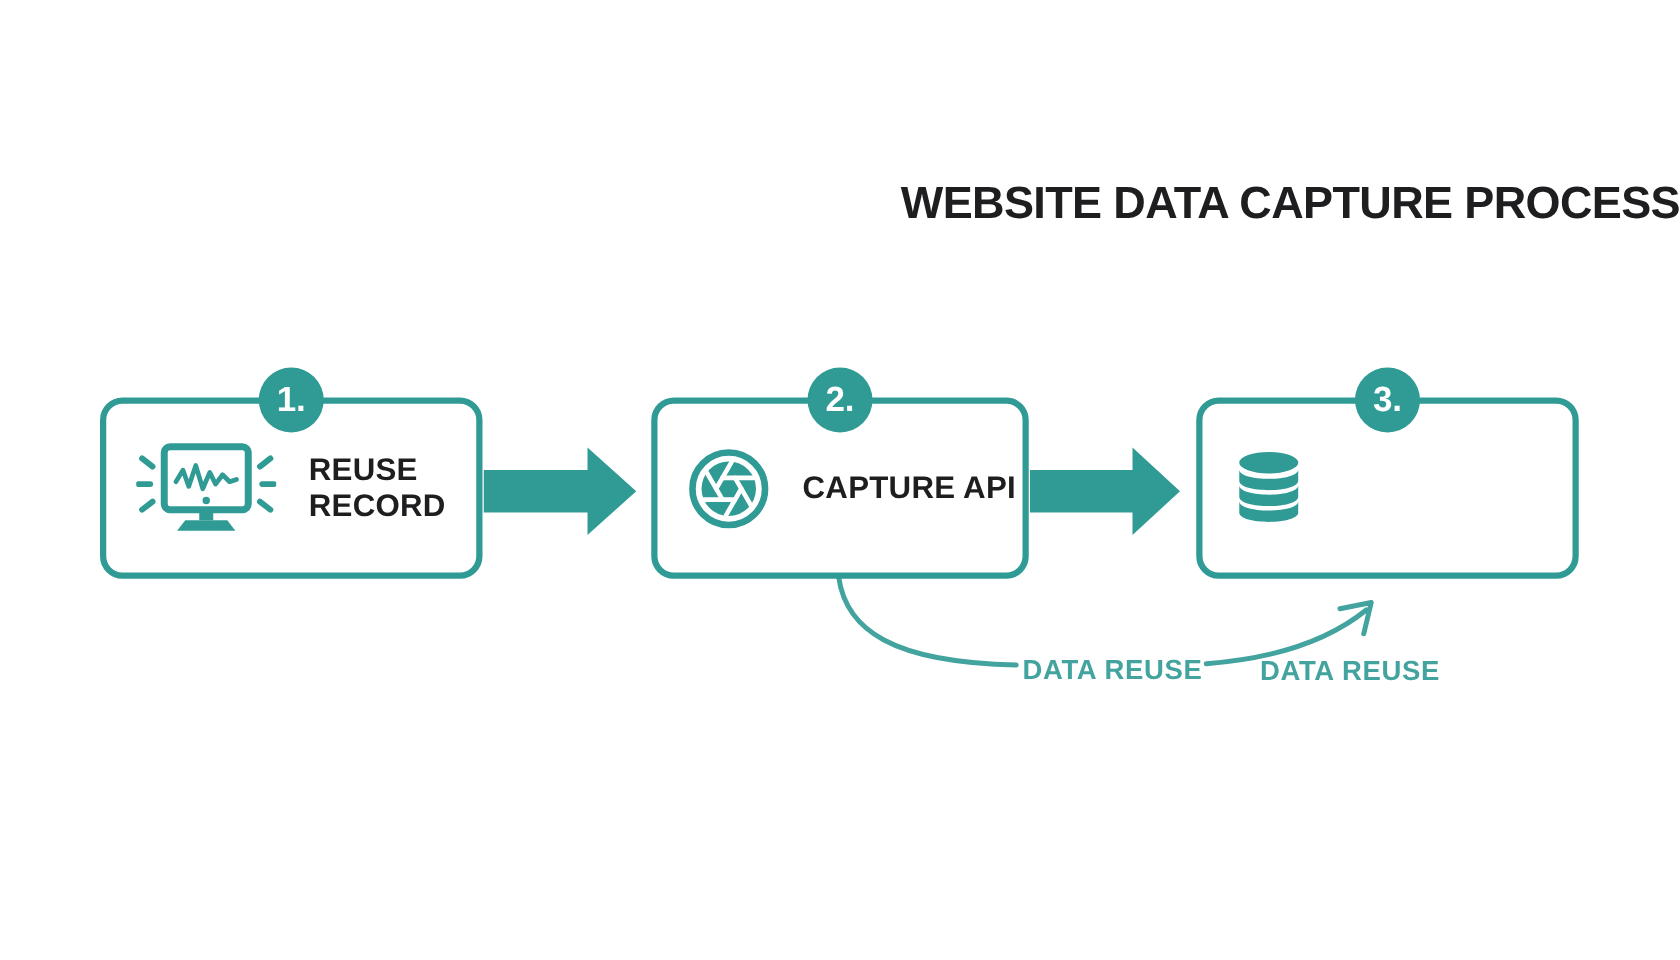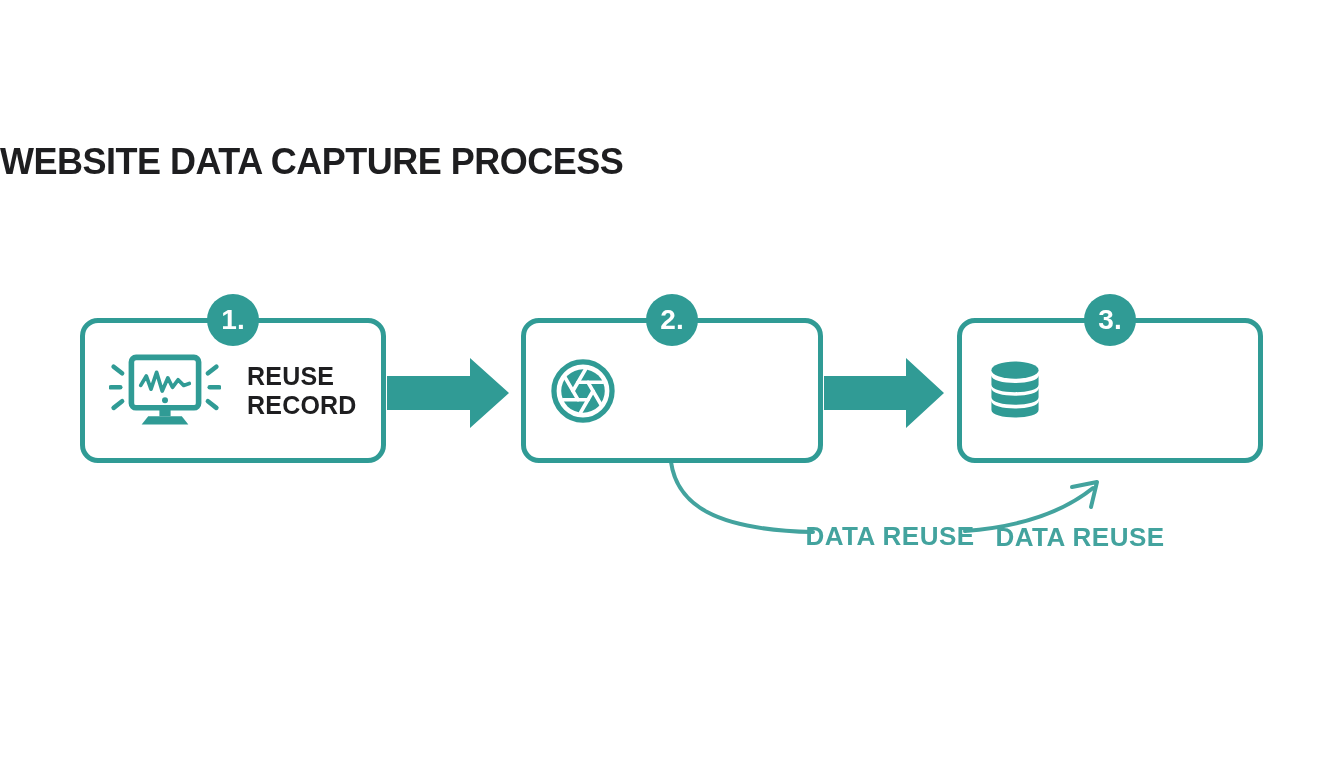--- a/index.html
+++ b/index.html
@@ -16,21 +16,21 @@
     overflow: hidden;
   }
   .canvas {
     position: relative;
     width: 1344px; height: 768px;
     background: var(--background);
   }
   .title {
     position: absolute;
     top: 142px; left: 0; width: 100%;
-    text-align: left;
+    text-align: right;
     font-size: 36px; line-height: 40px;
     font-weight: 800;
     letter-spacing: -0.5px;
     color: var(--text-dark);
   }
   .connector-layer {
     position: absolute;
     left: 0; top: 0;
     width: 1344px; height: 768px;
     pointer-events: none;
@@ -74,21 +74,21 @@
     line-height: 29px;
     letter-spacing: 0.2px;
     color: var(--text-dark);
     white-space: pre-line;
   }
   .step-icon { flex: 0 0 auto; display: block; }
   .icon-stroke { stroke: var(--accent); fill: none; stroke-linecap: round; stroke-linejoin: round; }
   .reuse-label {
     position: absolute;
     transform: translate(-50%, -50%);
-    font-size: 26px;
+    font-size: 22px;
     font-weight: 700;
     letter-spacing: 0.5px;
     color: var(--accent-soft);
     white-space: nowrap;
   }
   .reuse-label-1 { left: 890px;  top: 536px; }
   .reuse-label-2 { left: 1080px; top: 537px; }
 </style>
 </head>
 <body>
@@ -133,20 +133,21 @@
       <circle cx="50" cy="50" r="33" class="fill-accent"></circle>
       <g stroke="#fff" stroke-width="5.5" stroke-linecap="round">
         <line x1="57.6" y1="36.8" x2="76.6" y2="69.6"></line>
         <line x1="42.4" y1="36.8" x2="80.3" y2="36.8"></line>
         <line x1="34.7" y1="50" x2="53.7" y2="17.2"></line>
         <line x1="42.4" y1="63.2" x2="23.4" y2="30.4"></line>
         <line x1="57.6" y1="63.2" x2="19.7" y2="63.2"></line>
         <line x1="65.2" y1="50" x2="46.3" y2="82.8"></line>
       </g>
     </svg>
+    <div class="step-label">CAPTURE API</div>
   </div>
 
   <div class="step-box step-3">
     <div class="badge">3.</div>
     <svg class="step-icon" width="58" height="62" viewBox="0 0 64 68" xmlns="http://www.w3.org/2000/svg">
       <g class="fill-accent">
         <ellipse cx="32" cy="11" rx="26" ry="9.5"></ellipse>
         <path d="M6,17 C6,28 58,28 58,17 L58,27 C58,38 6,38 6,27 Z"></path>
         <path d="M6,31 C6,42 58,42 58,31 L58,41 C58,52 6,52 6,41 Z"></path>
         <path d="M6,45 C6,56 58,56 58,45 L58,55 C58,66 6,66 6,55 Z"></path>

